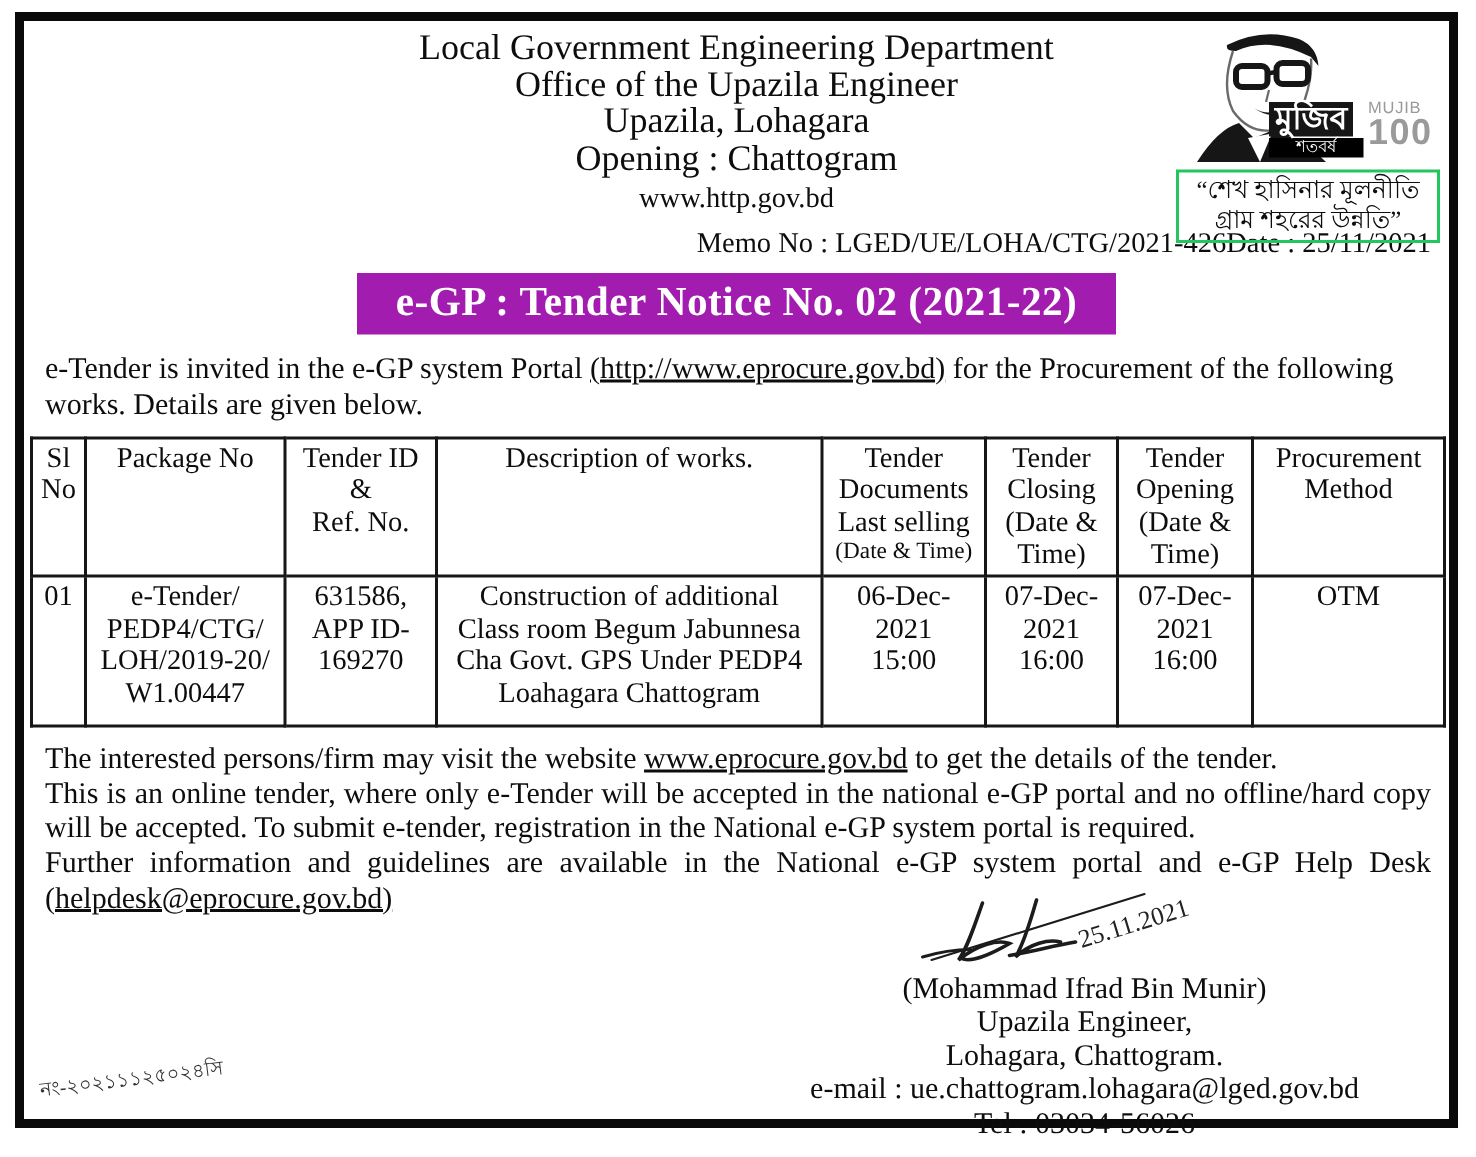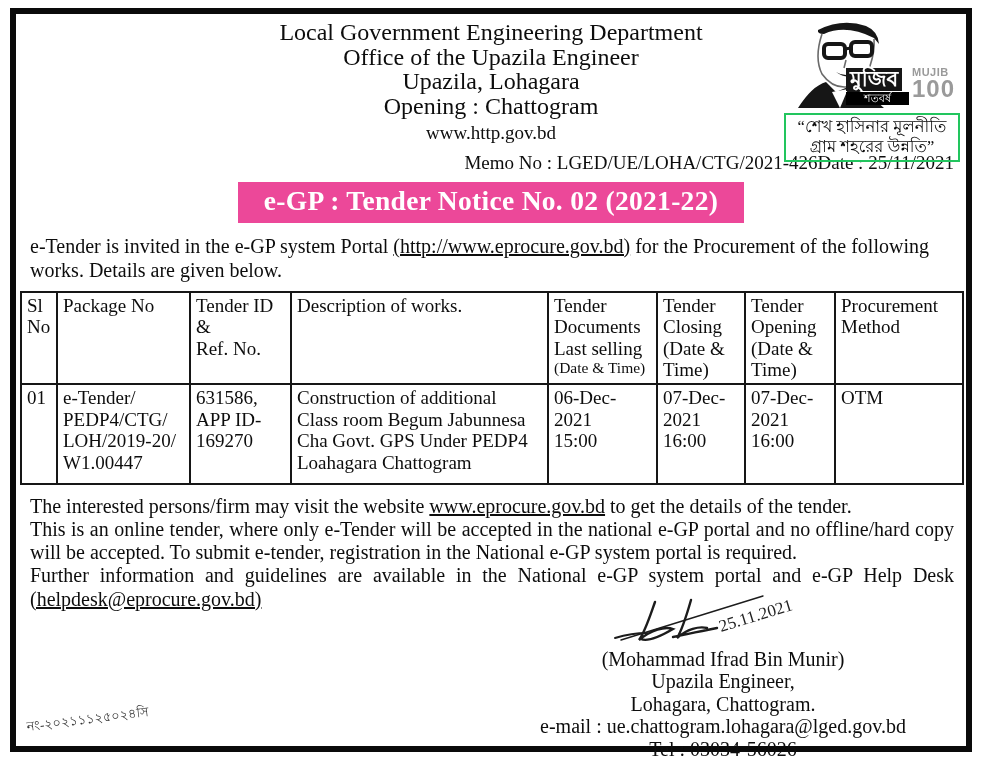--- a/index.html
+++ b/index.html
@@ -18,44 +18,44 @@
   .header-line  { font-size: 24px; line-height: 1.03; }
   .header-website { font-size: 19px; line-height: 1.15; margin-top: 3px; }
 
   
   .mujib-logo { position: absolute; top: 2px; right: 4px; width: 178px; }
   .portrait-wrap { position: relative; width: 170px; height: 92px; }
   .mujib-textbox { position: absolute; left: 62px; top: 52px; }
   .mujib-bn { background: #161616; color: #fff; font-size: 21px; font-weight: bold; padding: 0 4px; line-height: 1.1; display: inline-block; }
   .shoto-bn { background: #000000; color: #fff; font-size: 11px; padding: 0 18px; line-height: 1.2; display: table; margin: 1px auto 0; }
   .mujib100-wrap { position: absolute; left: 128px; top: 52px; color: #9a9a9a; line-height: 0.9; }
-  .mujib-en { font-size: 11px; font-weight: bold; letter-spacing: 0.5px; font-family: "Liberation Sans", sans-serif; }
+  .mujib-en { font-size: 11px; font-weight: normal; letter-spacing: 0.5px; font-family: "Liberation Sans", sans-serif; }
   .hundred  { font-size: 24px; font-weight: bold; font-family: "Liberation Sans", sans-serif; letter-spacing: 1px; }
   .slogan-box {
     margin-top: 5px; border: 2px solid #22c55e; padding: 2px 3px 3px;
     text-align: center; font-size: 16.5px; line-height: 1.22; width: 176px;
   }
 
   
   .memo-row { display: flex; justify-content: flex-end; padding: 0 12px 0 14px; font-size: 19px; margin-top: 8px; }
 
   
   .title-banner {
-    width: max-content; margin: 8px auto 0; background: #ec4899; color: #ffffff;
+    width: max-content; margin: 8px auto 0; background: #a21caf; color: #ffffff;
     font-weight: bold; font-size: 27.5px; padding: 3px 26px 6px; letter-spacing: 0.3px;
   }
 
   
   .intro { margin: 11px 12px 0 14px; font-size: 20px; line-height: 1.22; }
   .doc-link { text-decoration: underline; color: inherit; cursor: pointer; }
 
   
   table.tender { border-collapse: collapse; table-layout: fixed; width: calc(100% - 6px); margin: 8px 2px 0 4px; }
   table.tender th, table.tender td {
-    border: 2px solid #161616; vertical-align: top; text-align: left;
+    border: 2px solid #161616; vertical-align: top; text-align: center;
     font-weight: normal; font-size: 19px; line-height: 1.14;
     padding: 2px 5px; white-space: pre-line; overflow: hidden;
   }
   table.tender th { height: 86px; }
   table.tender td { height: 100px; }
   .th-sub { font-size: 15.5px; display: block; white-space: pre-line; }
 
   
   .body-text { margin: 10px 12px 0 14px; font-size: 20px; line-height: 1.155; }
   .body-text p { text-align: justify; font-family: Liberation Serif, serif; }

